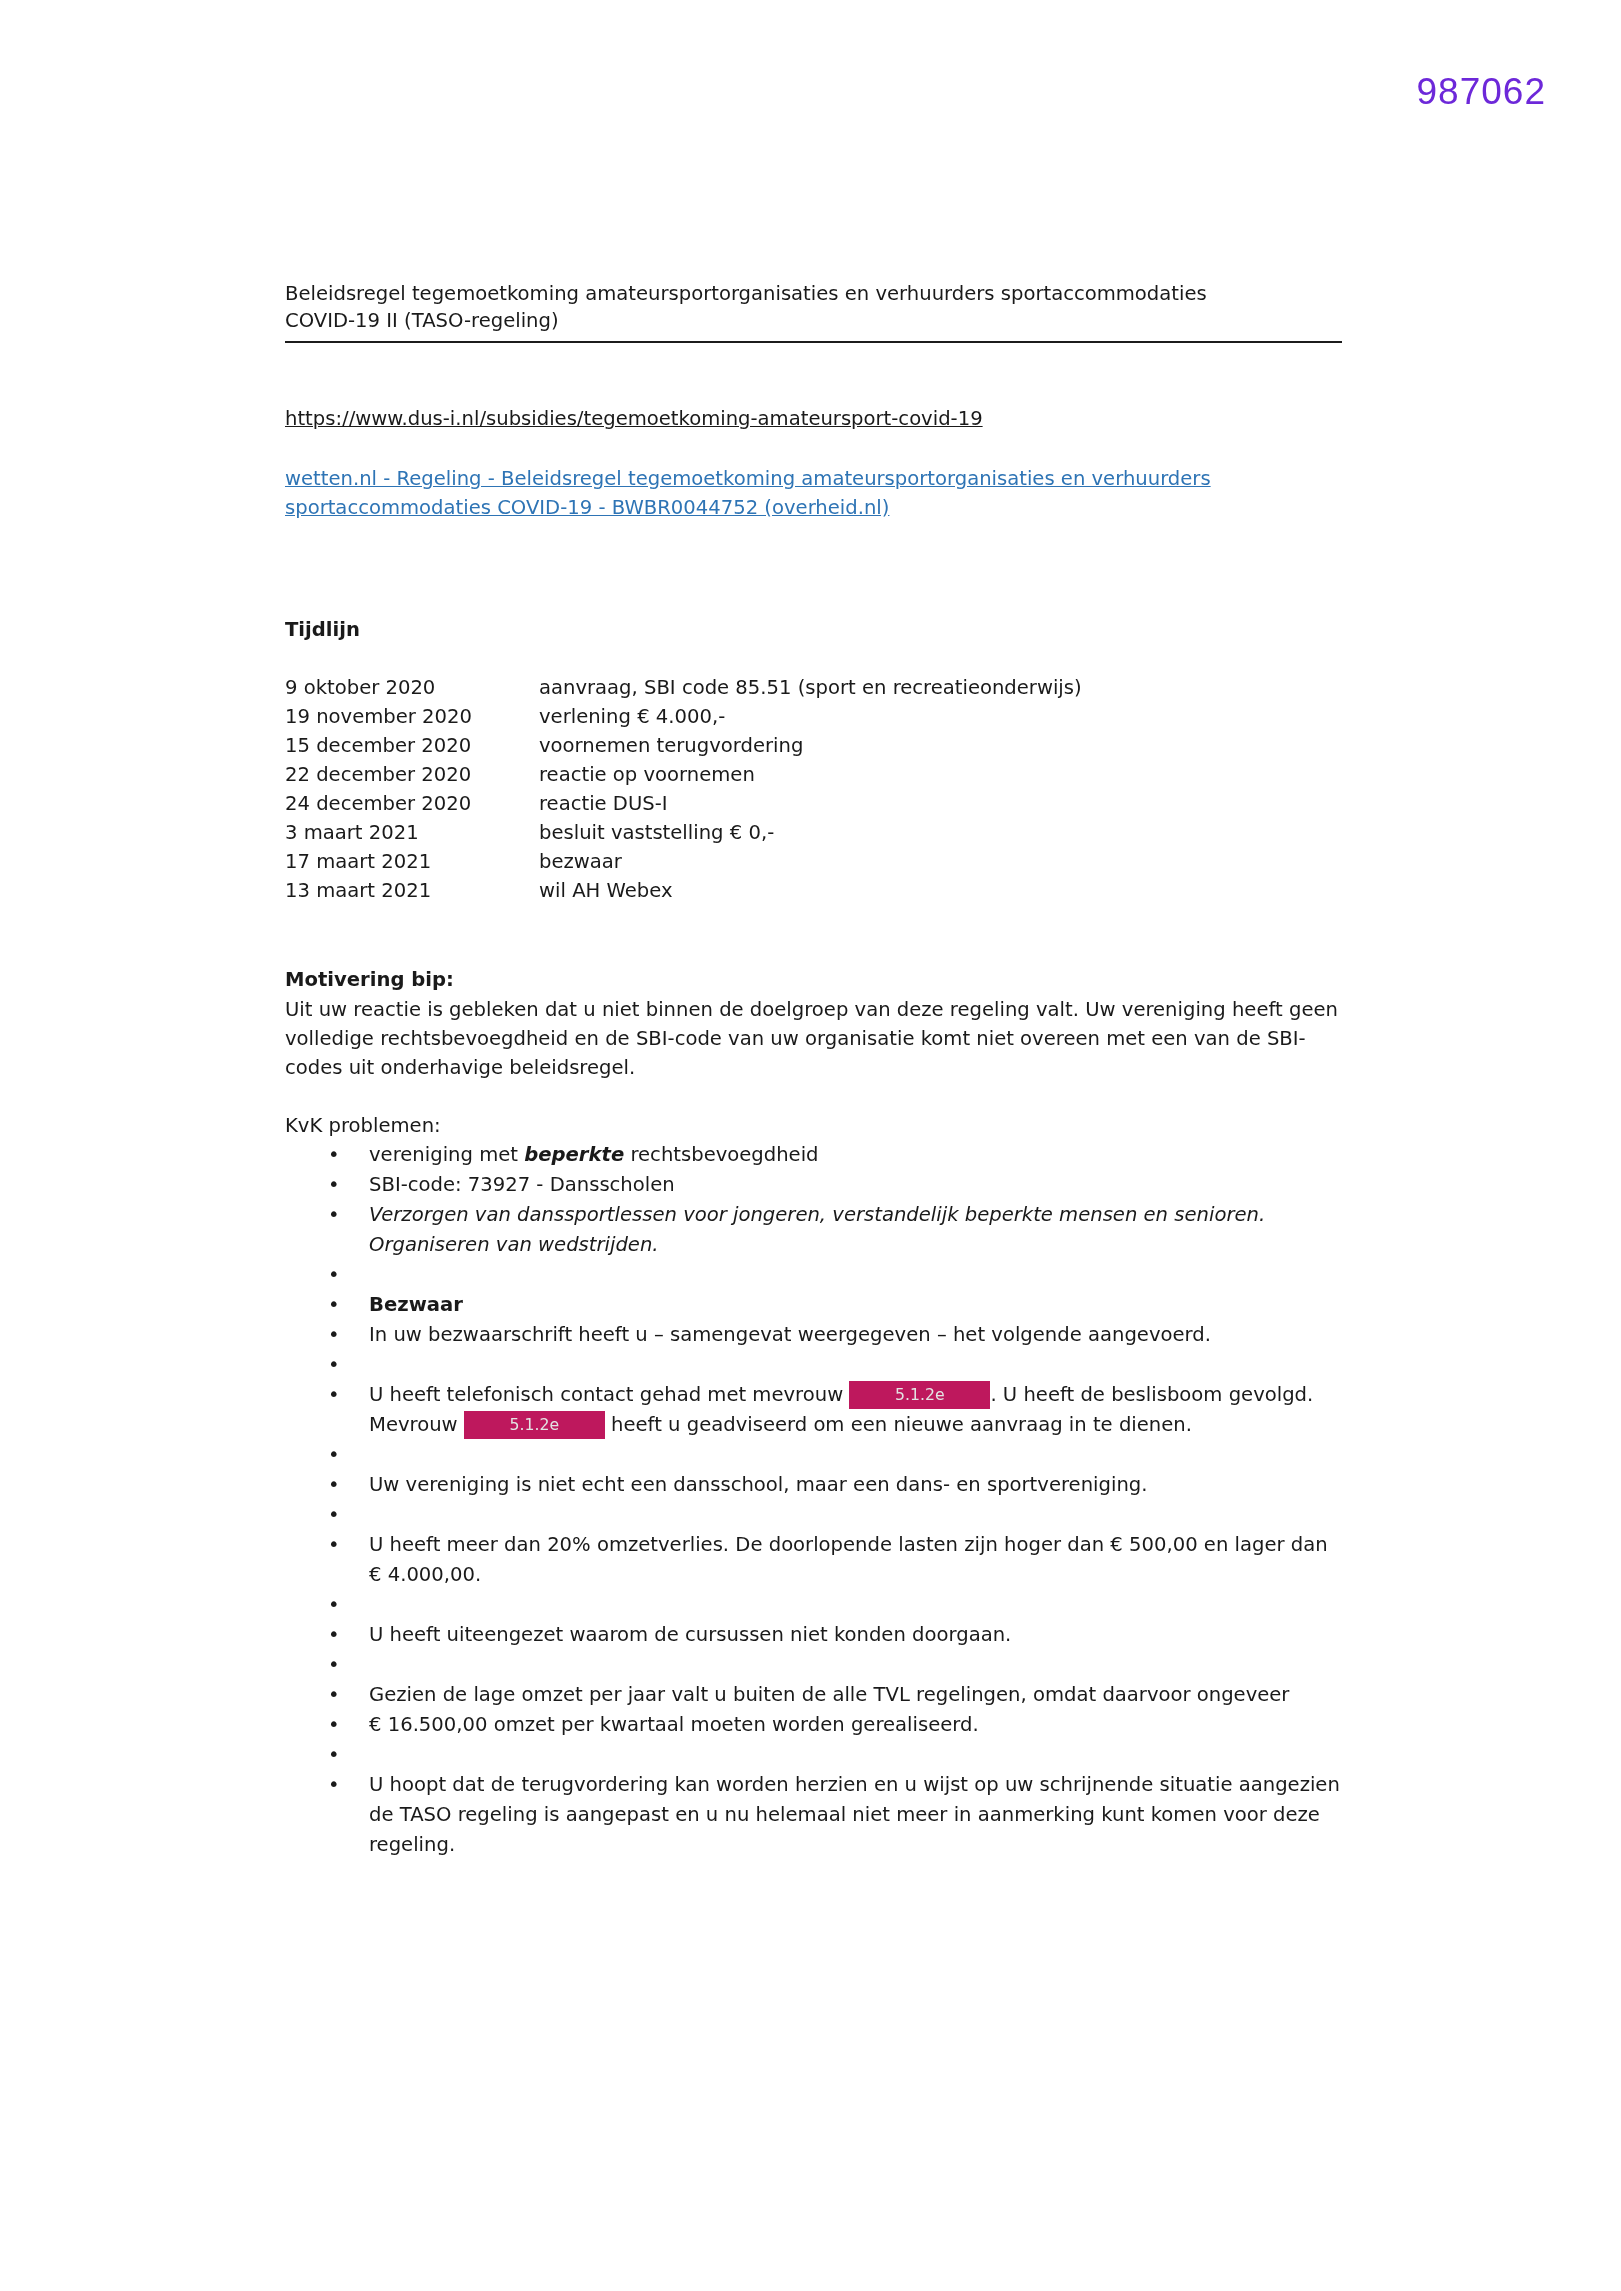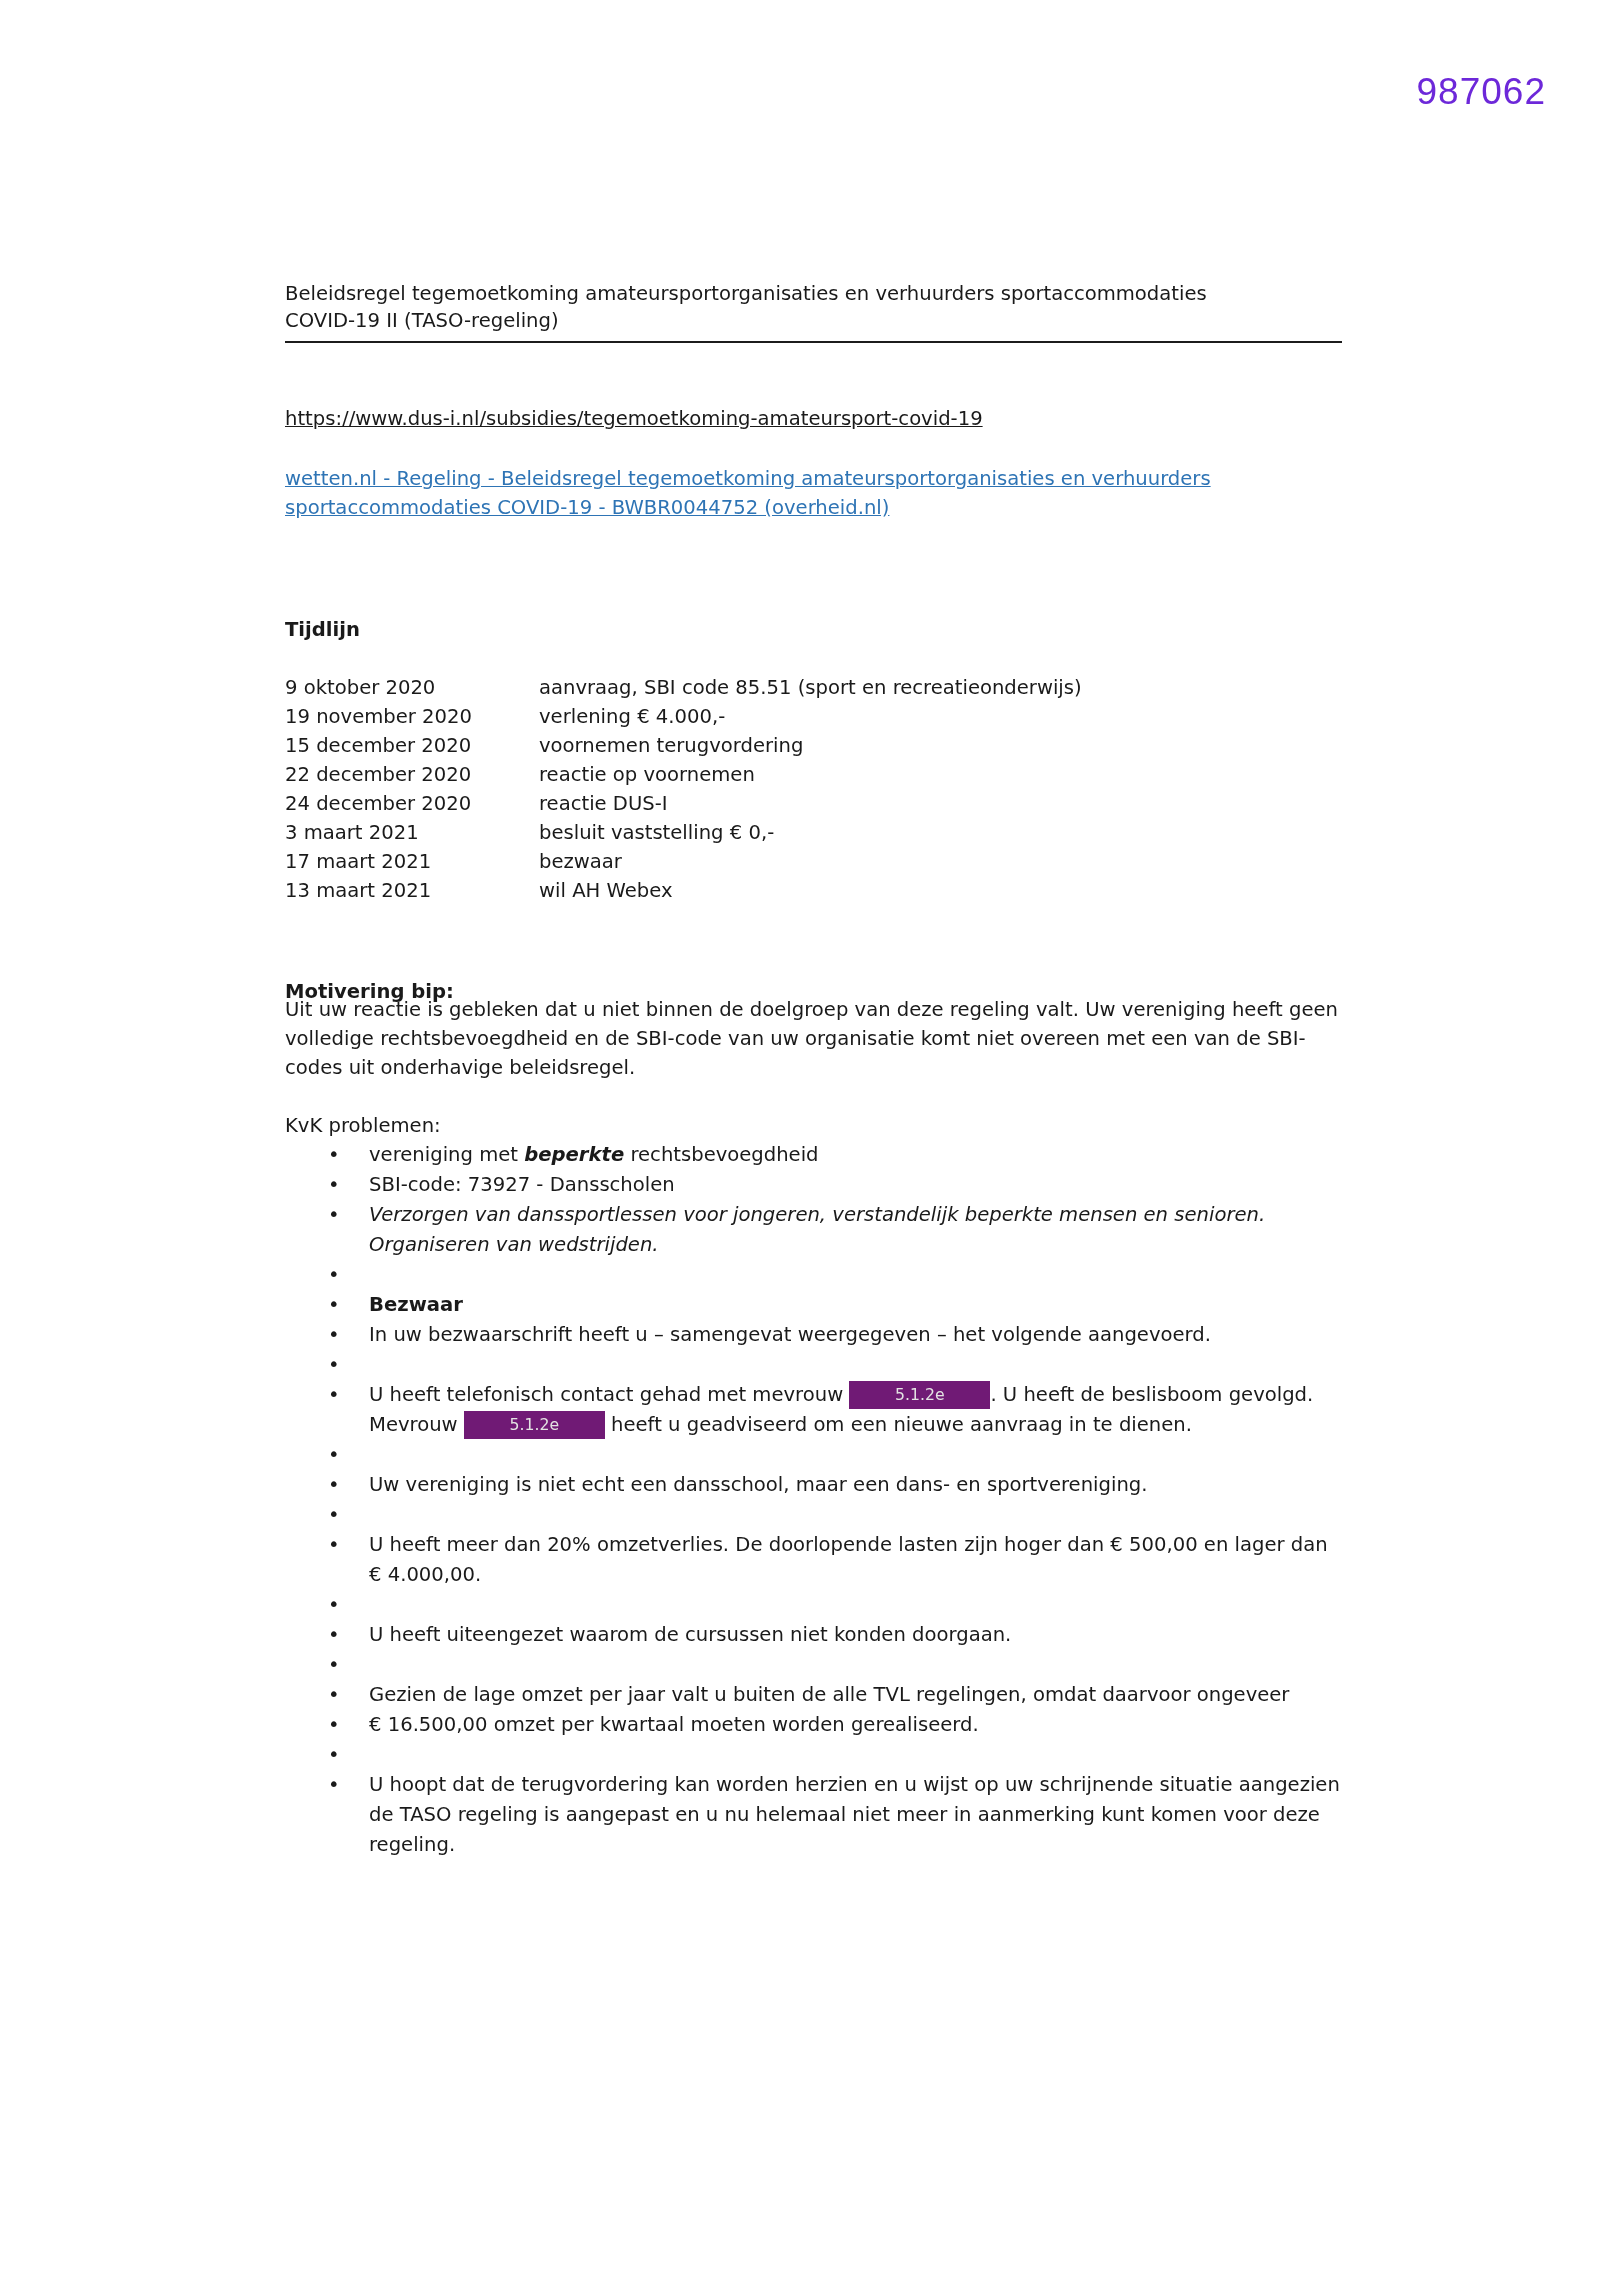--- a/index.html
+++ b/index.html
@@ -59,21 +59,21 @@
     content: "\2022";
     position: absolute; left: 43px; top: 0;
     font-size: 19.6px;
   }
   .seg-b  { font-weight: bold; }
   .seg-i  { font-style: italic; }
   .seg-bi { font-weight: bold; font-style: italic; }
   .redaction {
     display: inline-block;
     width: 141px; height: 28px;
-    background: #701a75;
+    background: #be185d;
     color: #e3e3e3;
     font-size: 15.7px; line-height: 28px;
     text-align: center;
     vertical-align: middle;
     transform: translateY(-1px);
   }
 </style>
 </head>
 <body>
 
@@ -122,21 +122,21 @@
     <div class="timeline-row">
       <div class="timeline-date">17 maart 2021</div>
       <div class="timeline-event">bezwaar</div>
     </div>
     <div class="timeline-row">
       <div class="timeline-date">13 maart 2021</div>
       <div class="timeline-event">wil AH Webex</div>
     </div>
   </div>
 
-<div class="content section-heading motivering-heading" style="position:absolute;margin-top:12px;">Motivering bip:</div>
+<div class="content section-heading motivering-heading" style="position:absolute;">Motivering bip:</div>
 
 <div class="content motivering-body" style="position:absolute;">Uit uw reactie is gebleken dat u niet binnen de doelgroep van deze regeling valt. Uw vereniging heeft geen volledige rechtsbevoegdheid en de SBI-code van uw organisatie komt niet overeen met een van de SBI-codes uit onderhavige beleidsregel.</div>
 
 <div class="content kvk-heading" style="position:absolute;">KvK problemen:</div>
 
 <ul class="content bullets" style="position:absolute;" id="bullet-list">
     <li><span>vereniging met </span><span class="seg-bi">beperkte</span><span> rechtsbevoegdheid</span></li>
     <li><span>SBI-code: 73927 - Dansscholen</span></li>
     <li><span class="seg-i">Verzorgen van danssportlessen voor jongeren, verstandelijk beperkte mensen en senioren. Organiseren van wedstrijden.</span></li>
     <li></li>

